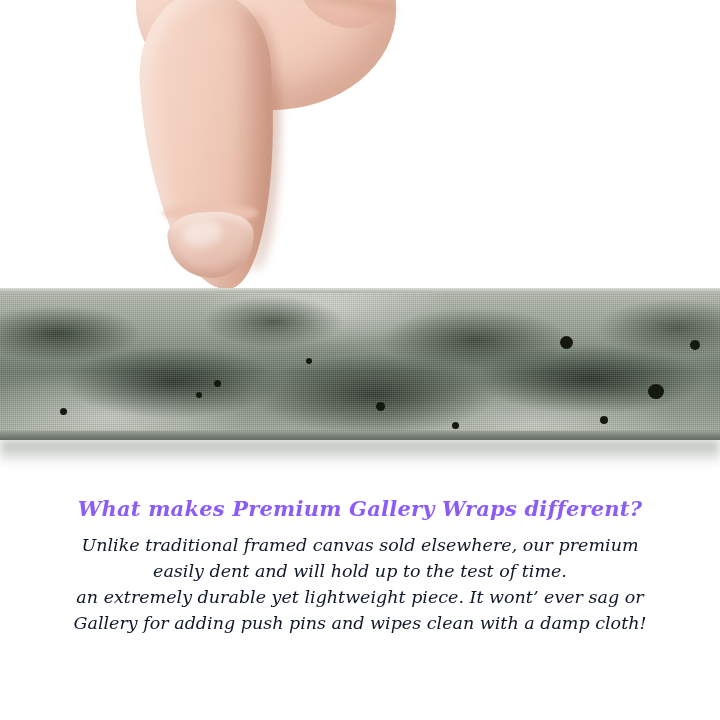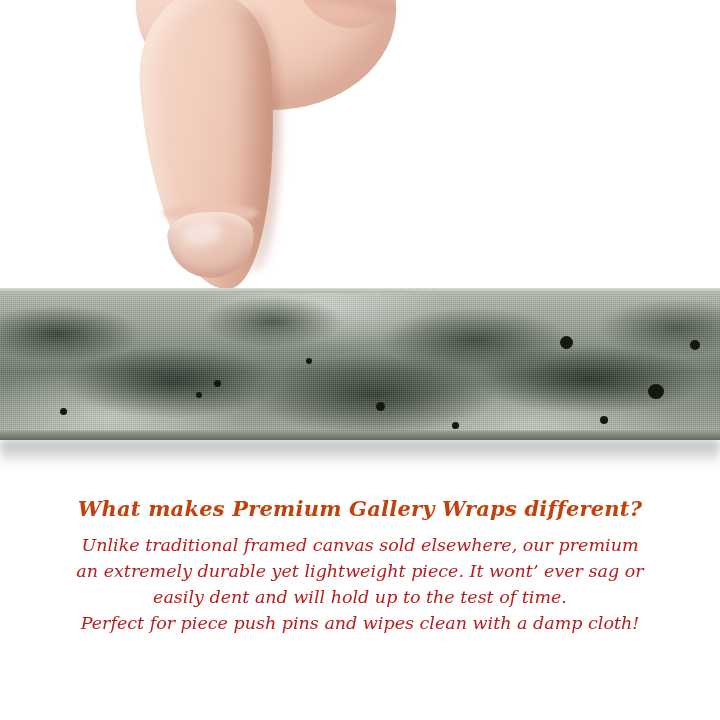--- a/index.html
+++ b/index.html
@@ -193,27 +193,27 @@
     text-align: center;
     color: #2b2b2b;
     font-family: "DejaVu Serif", serif;
     font-style: italic;
   }
   .caption-title {
     font-size: 21px;
     font-weight: 700;
     letter-spacing: 0.2px;
     margin: 0 0 11px 0;
-    color: #c2410c;
+    color: #8b5cf6;
   }
   .caption-line {
     font-size: 17.5px;
     line-height: 26px;
     margin: 0;
-    color: #b91c1c;
+    color: #0f172a;
     font-style: italic;
   }
 </style>
 </head>
 <body>
 
 <div class="page">
 
   <div class="photo-area">
 
@@ -246,18 +246,18 @@
       <div class="strip-top-edge"></div>
       <div class="strip-bottom-edge"></div>
     </div>
 
     <div class="strip-under-shadow"></div>
   </div>
 
   <div class="caption">
     <p class="caption-title">What makes Premium Gallery Wraps different?</p>
     <p class="caption-line">Unlike traditional framed canvas sold elsewhere, our premium</p>
+    <p class="caption-line">easily dent and will hold up to the test of time.</p>
     <p class="caption-line">an extremely durable yet lightweight piece. It wont’ ever sag or</p>
-    <p class="caption-line">easily dent and will hold up to the test of time.</p>
-    <p class="caption-line">Perfect for piece push pins and wipes clean with a damp cloth!</p>
+    <p class="caption-line">Gallery for adding push pins and wipes clean with a damp cloth!</p>
   </div>
 
 </div>
 
 </body></html>

